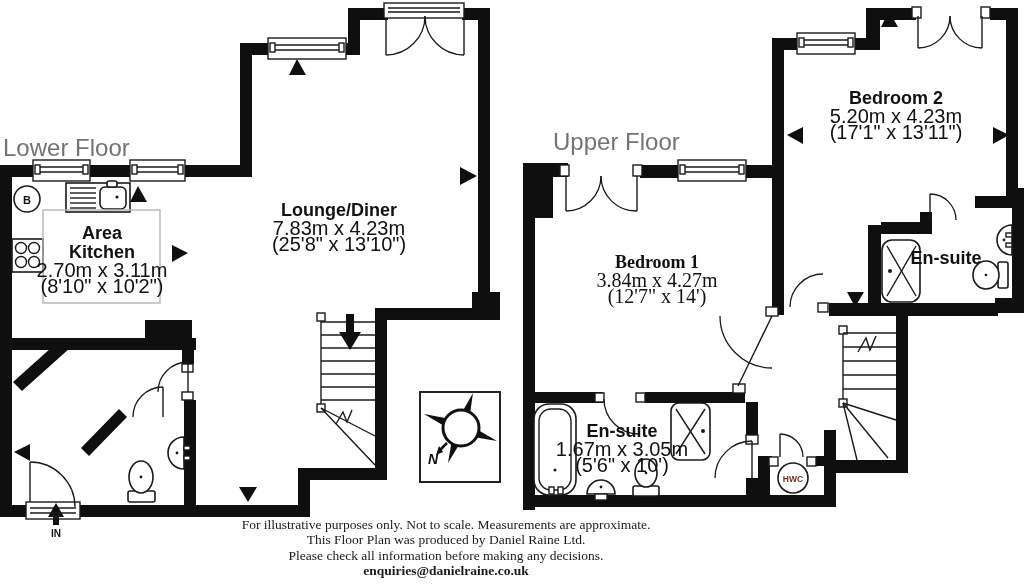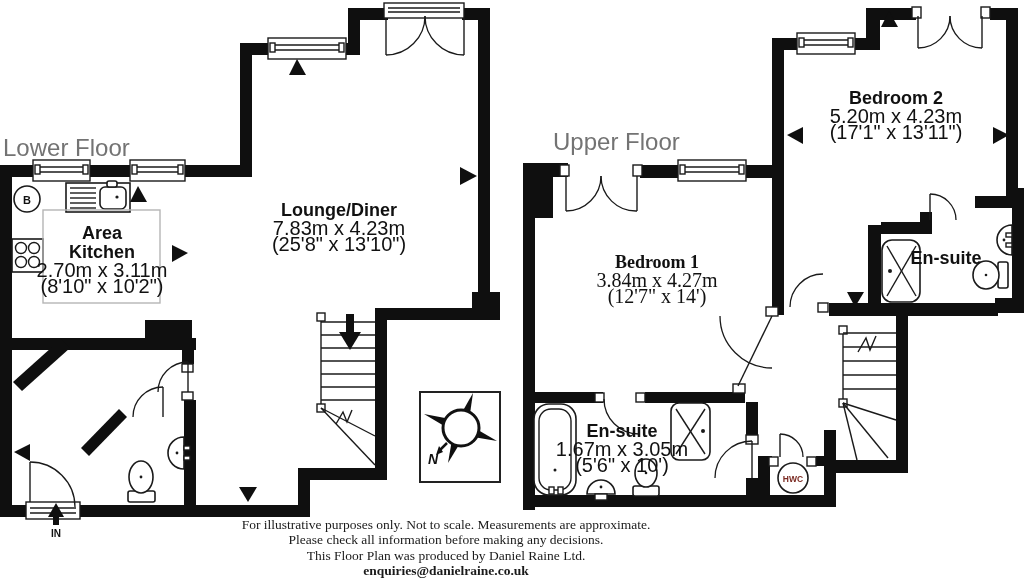--- a/index.html
+++ b/index.html
@@ -378,18 +378,18 @@
 </div>
 
 <div class="plan-label" style="left:542px;top:422px;width:160px;">
   <span class="room-name">En-suite</span>
   <span class="room-dims">1.67m x 3.05m</span>
   <span class="room-dims">(5'6" x 10')</span>
 </div>
 
 <div class="footer">
   <div>For illustrative purposes only. Not to scale. Measurements are approximate.</div>
+  <div>This Floor Plan was produced by Daniel Raine Ltd.</div>
   <div>Please check all information before making any decisions.</div>
-  <div>This Floor Plan was produced by Daniel Raine Ltd.</div>
   <div class="email">enquiries@danielraine.co.uk</div>
 </div>
 
 </div>
 
 </body></html>

